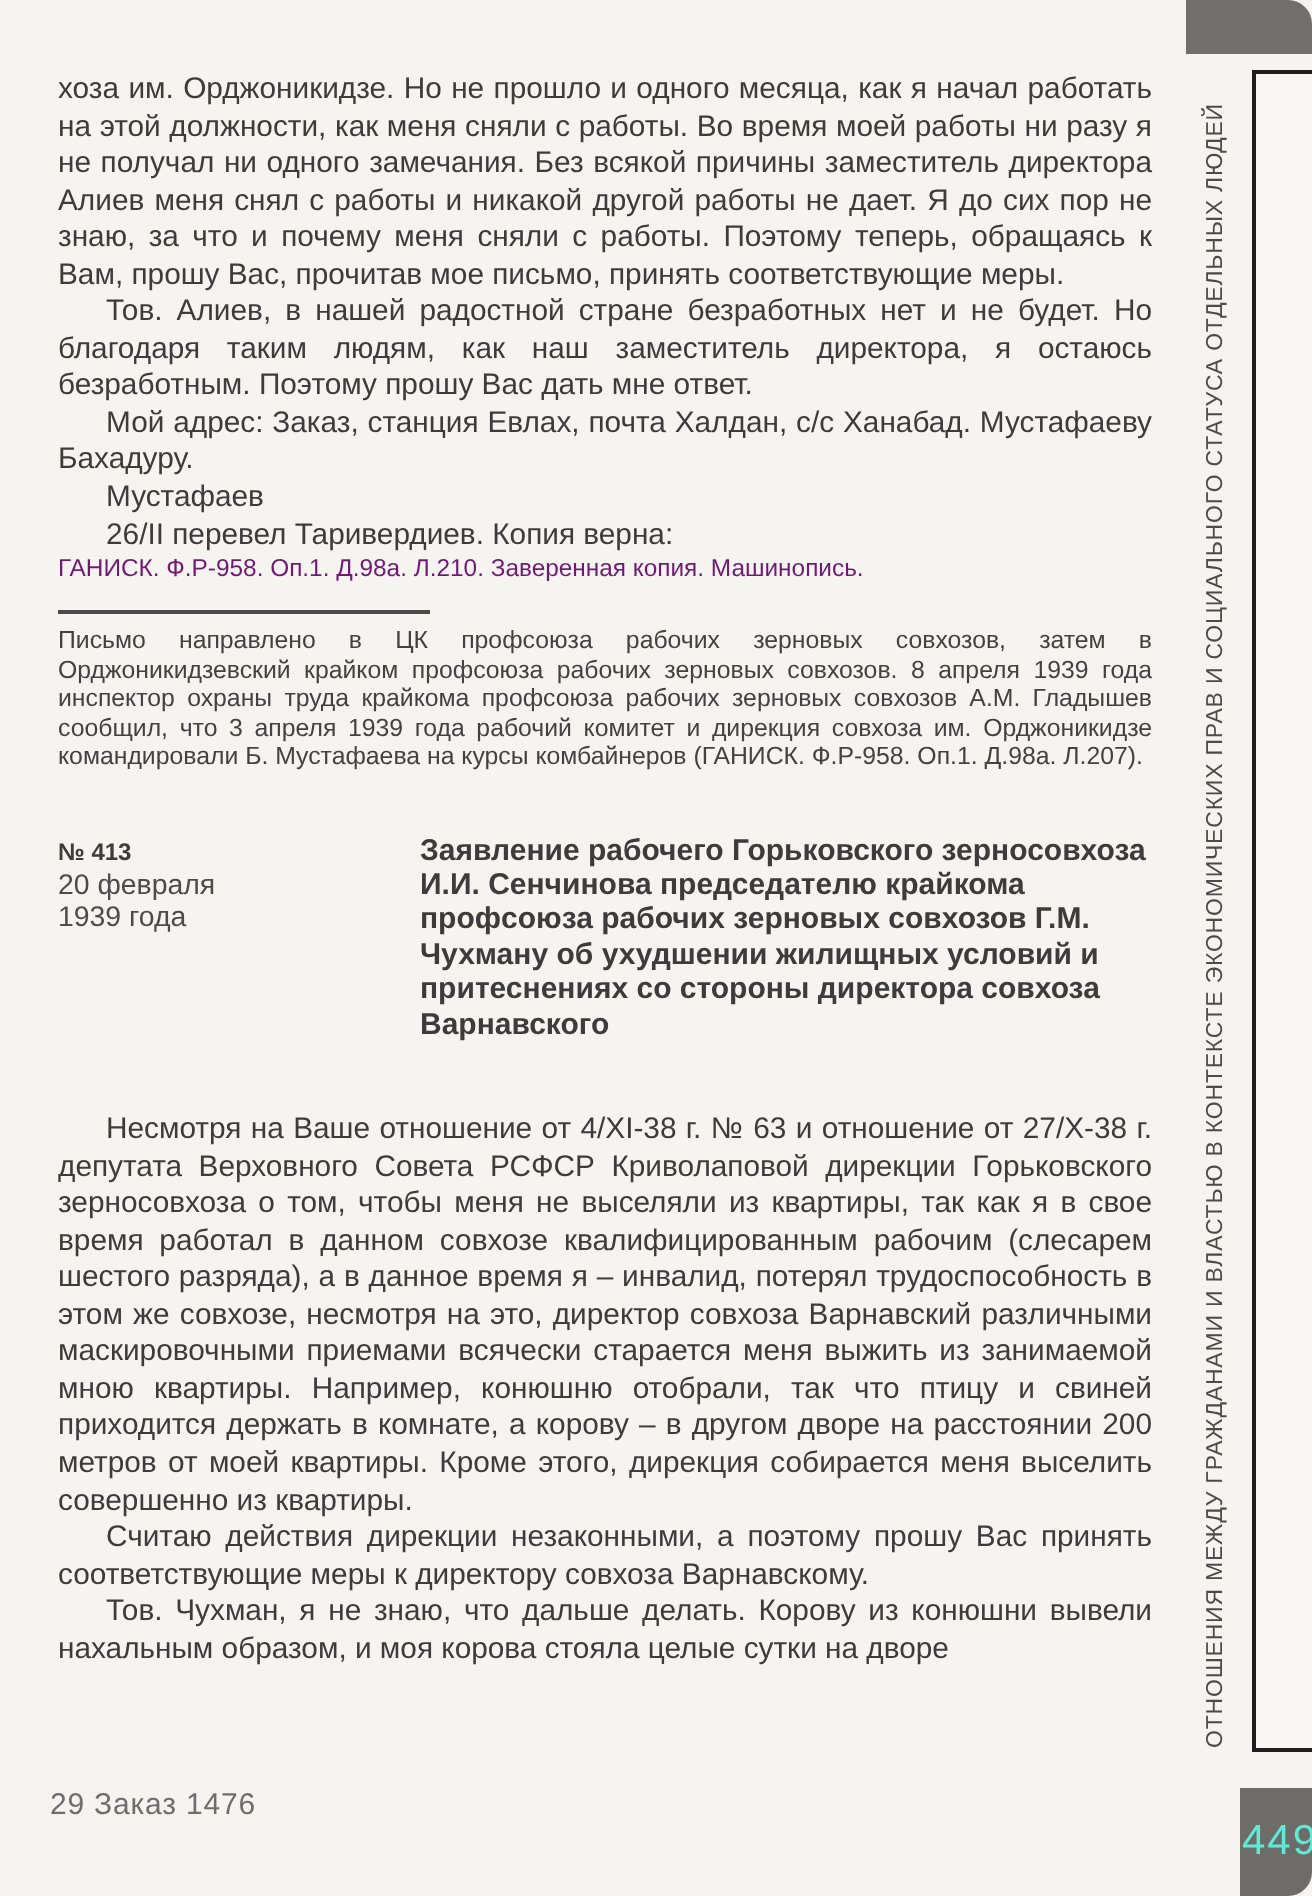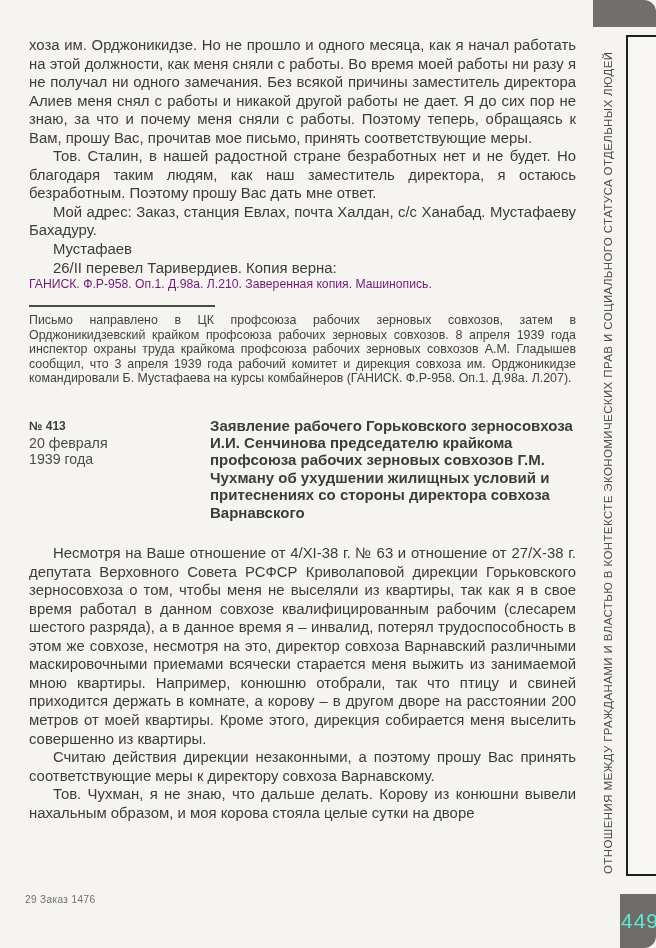--- a/index.html
+++ b/index.html
@@ -52,27 +52,27 @@
   }
   .doc-meta { flex: none; width: 181px; }
   .doc-number { font-weight: bold; font-size: 12px; line-height: 18px; }
   .doc-date { font-size: 14.2px; line-height: 16.5px; color: #4c4c4c; }
   .doc-title {
     flex: 1;
     font-weight: bold;
     font-size: 15px; line-height: 17.4px;
     text-align: left;
   }
-  .doc-body { margin-top: 23px; }
+  .doc-body { margin-top: 35px; }
 
   
   .print-note {
     position: absolute;
     left: 25px; top: 894px;
-    font-size: 10px; letter-spacing: 0.4px;
+    font-size: 15px; letter-spacing: 0.4px;
     color: #6e6e6e;
   }
 
   
   .sidebar-rubric {
     position: absolute;
     left: 598px; top: 40px;
     height: 845px; width: 20px;
     writing-mode: vertical-rl;
     transform: rotate(180deg);
@@ -112,21 +112,21 @@
   }
 </style>
 </head>
 <body>
 
 <div class="scan">
 
   <div class="text-col">
 
     <p>хоза им. Орджоникидзе. Но не прошло и одного месяца, как я начал работать на этой должности, как меня сняли с работы. Во время моей работы ни разу я не получал ни одного замечания. Без всякой причины заместитель директора Алиев меня снял с работы и никакой другой работы не дает. Я до сих пор не знаю, за что и почему меня сняли с работы. Поэтому теперь, обращаясь к Вам, прошу Вас, прочитав мое письмо, принять соответствующие меры.</p>
-    <p class="para-indent">Тов. Сталин, в нашей радостной стране безработных нет и не будет. Но благодаря таким людям, как наш заместитель директора, я остаюсь безработным. Поэтому прошу Вас дать мне ответ.</p>
+    <p class="para-indent">Тов. Алиев, в нашей радостной стране безработных нет и не будет. Но благодаря таким людям, как наш заместитель директора, я остаюсь безработным. Поэтому прошу Вас дать мне ответ.</p>
     <p class="para-indent">Мой адрес: Заказ, станция Евлах, почта Халдан, с/с Ханабад. Мустафаеву Бахадуру.</p>
     <p class="sig-line">Мустафаев</p>
     <p class="sig-line">26/II перевел Таривердиев. Копия верна:</p>
 
     <p class="source-line">ГАНИСК. Ф.Р-958. Оп.1. Д.98а. Л.210. Заверенная копия. Машинопись.</p>
 
     <hr class="footnote-divider">
 
     <p class="footnote">Письмо направлено в ЦК профсоюза рабочих зерновых совхозов, затем в Орджоникидзевский крайком профсоюза рабочих зерновых совхозов. 8 апреля 1939 года инспектор охраны труда крайкома профсоюза рабочих зерновых совхозов А.М. Гладышев сообщил, что 3 апреля 1939 года рабочий комитет и дирекция совхоза им. Орджоникидзе командировали Б. Мустафаева на курсы комбайнеров (ГАНИСК. Ф.Р-958. Оп.1. Д.98а. Л.207).</p>
 

